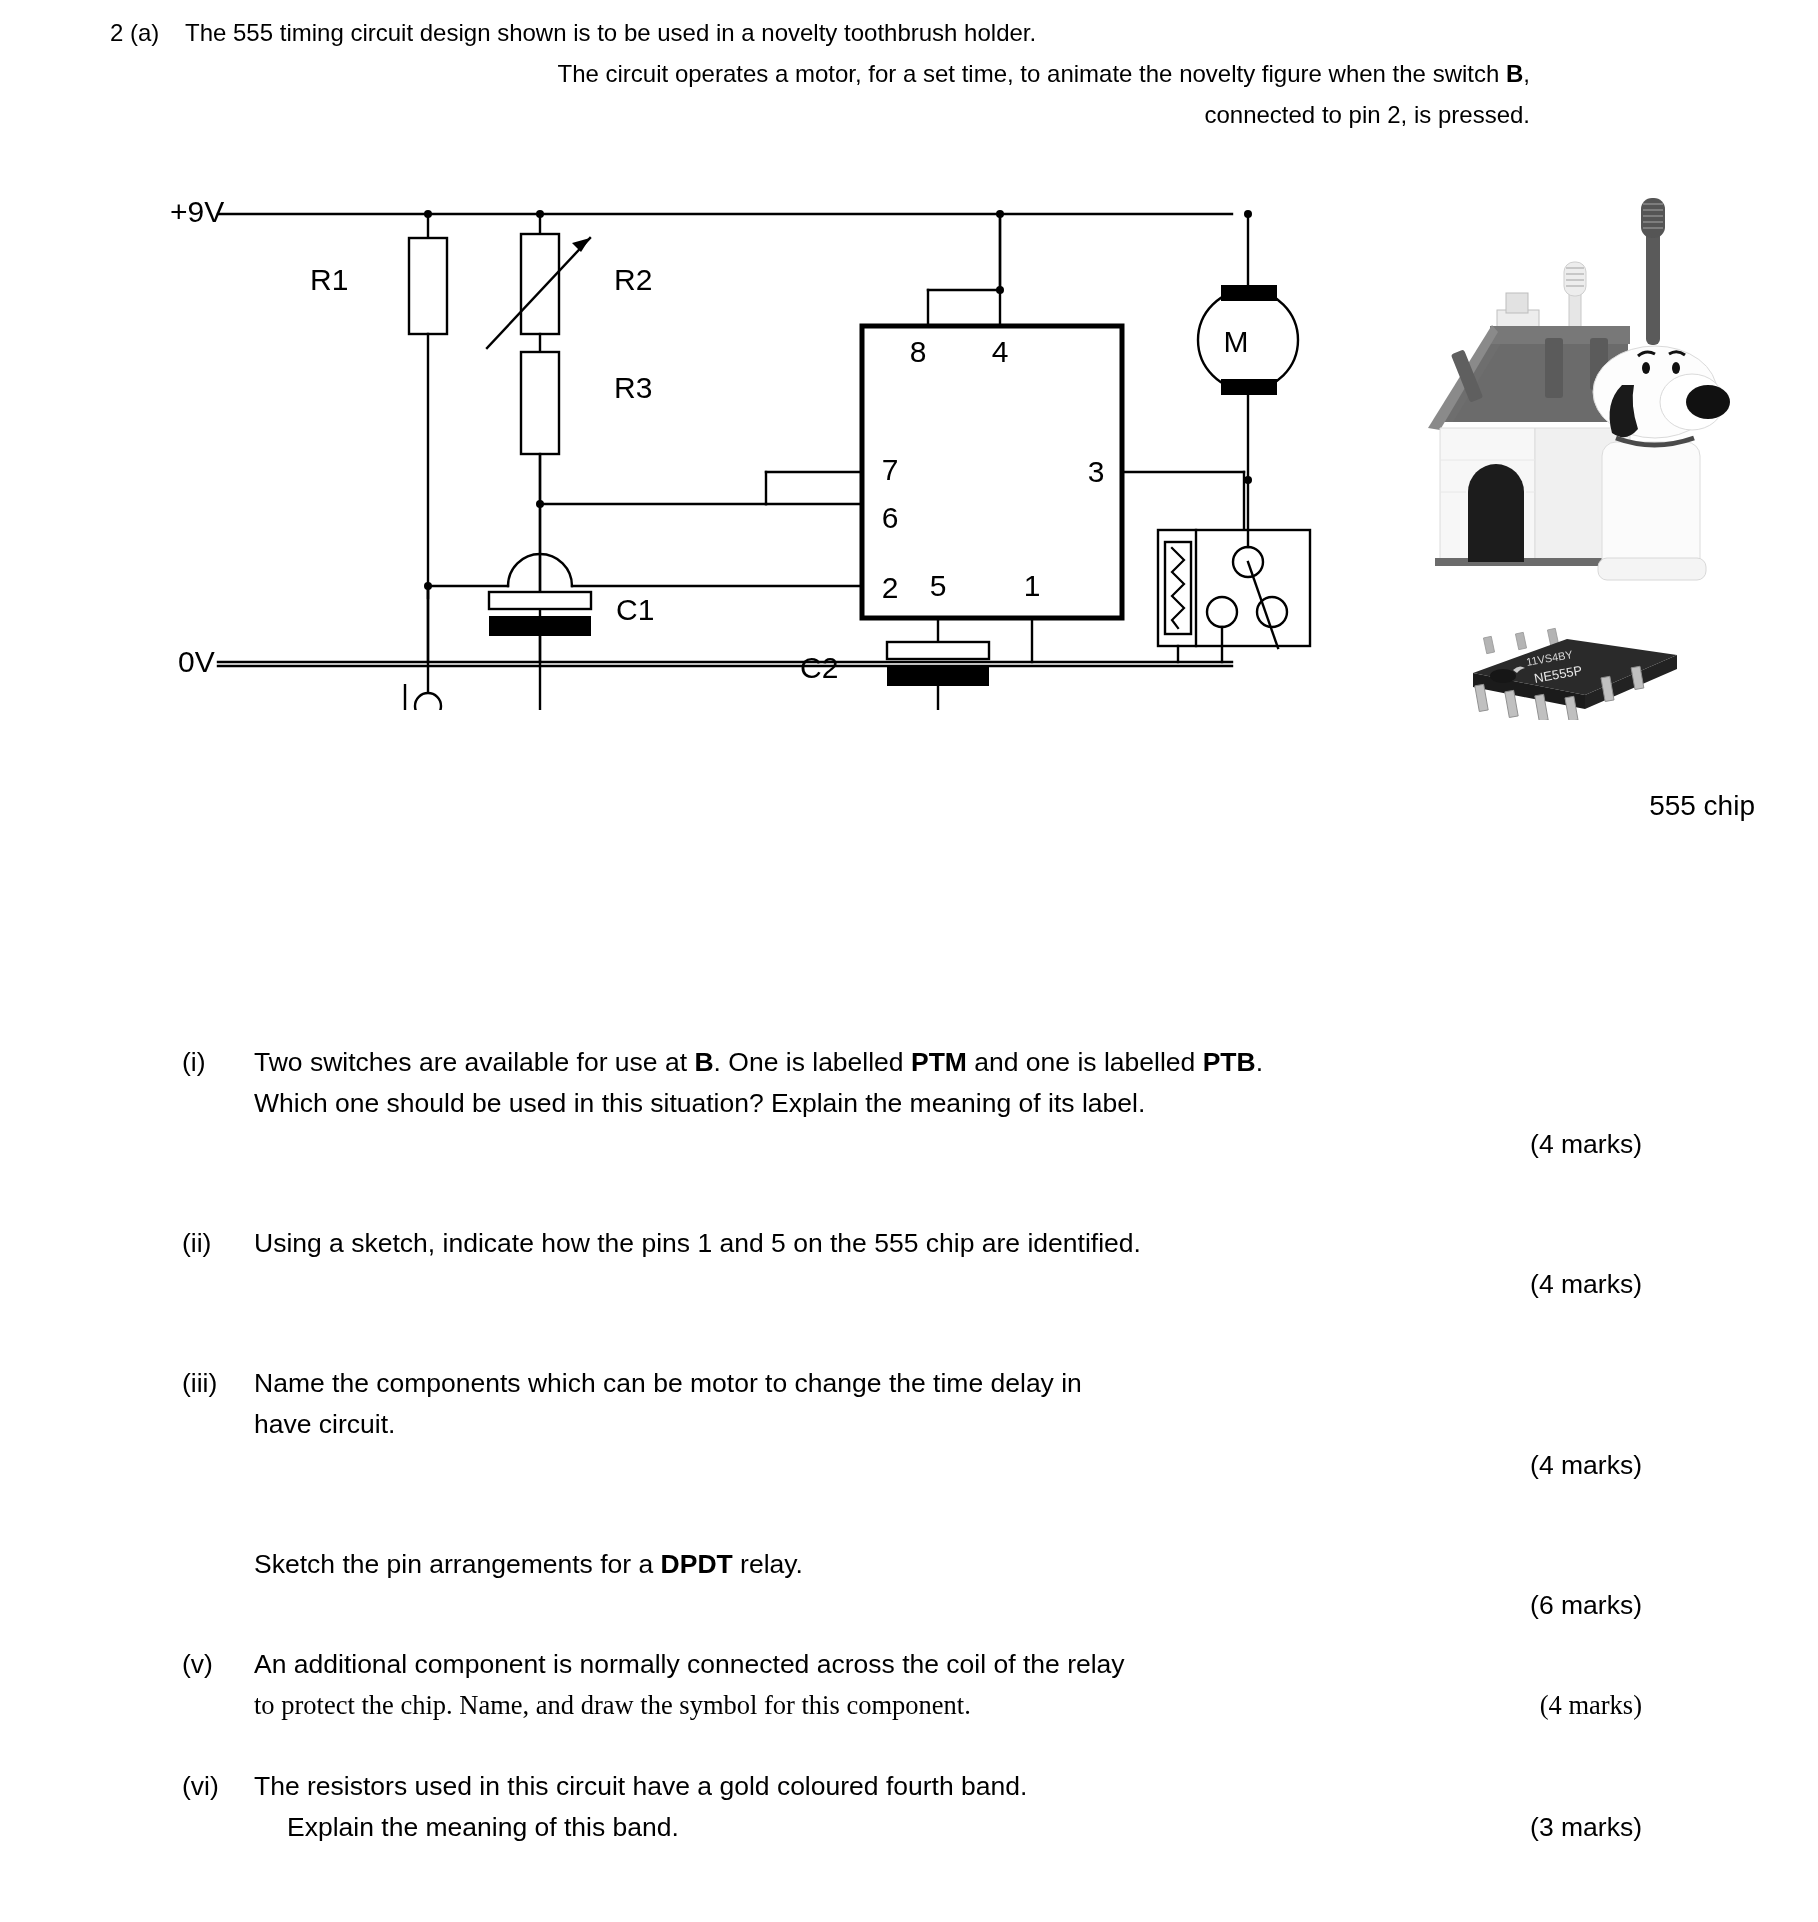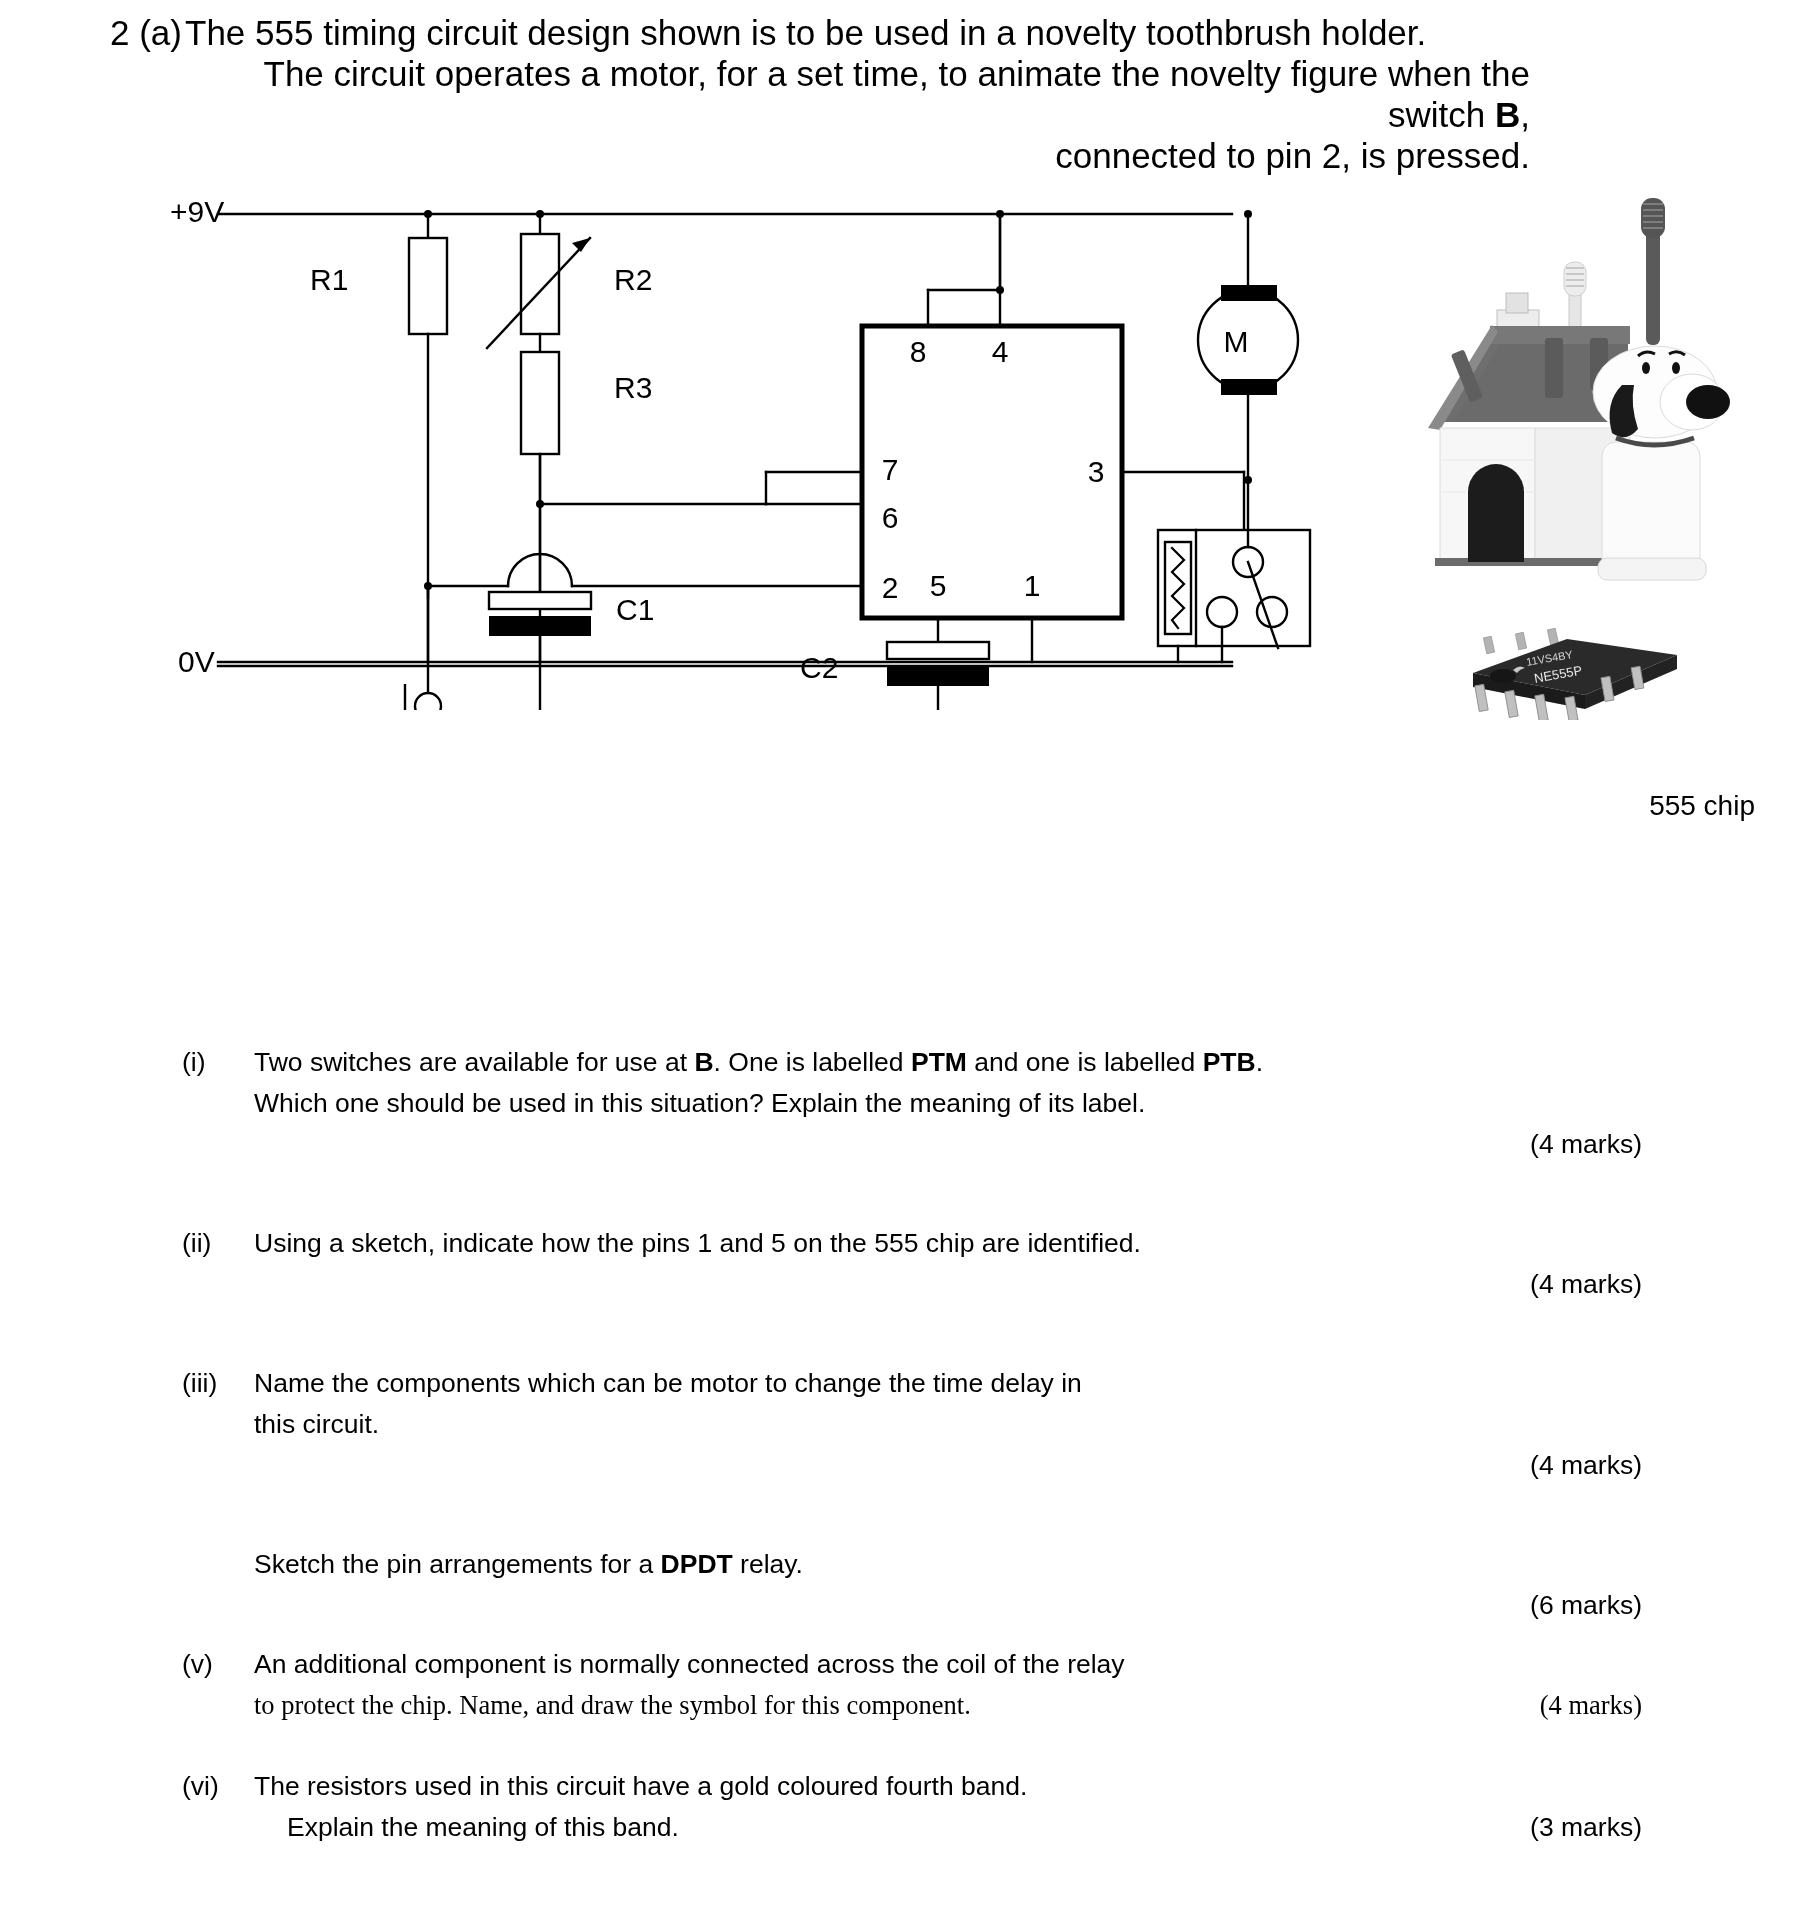--- a/index.html
+++ b/index.html
@@ -19,21 +19,21 @@
   
   #stem {
     position: absolute;
     left: 110px;
     top: 12px;
     width: 1420px;
   }
   .stem-row {
     display: flex;
     align-items: flex-start;
-    font-size: 35px;
+    font-size: 24px;
     line-height: 41px;
   }
   .stem-num {
     width: 75px;
     flex: 0 0 75px;
     white-space: nowrap;
   }
   .stem-text { flex: 1 1 auto; }
   .stem-indent { margin-left: 75px; text-align: right; }
 
@@ -401,21 +401,21 @@
       </div>
     </div>
     <div class="gap-lg"></div>
     <div class="subq">
       <div class="subq-line">
         <span class="subq-label">(iii)</span>
         <span class="subq-body"><span>Name the components which can be motor to change the time delay in</span></span>
       </div>
       <div class="subq-line">
         <span class="subq-label"></span>
-        <span class="subq-body"><span>this circuit.</span></span>
+        <span class="subq-body"><span>have circuit.</span></span>
       </div>
       <div class="marks-row">
         <span class="marks">(4 marks)</span>
       </div>
     </div>
     <div class="gap-lg"></div>
     <div class="subq">
       <div class="subq-line">
         <span class="subq-label"></span>
         <span class="subq-body"><span>Sketch the pin arrangements for a </span><b>DPDT</b><span> relay.</span></span>

